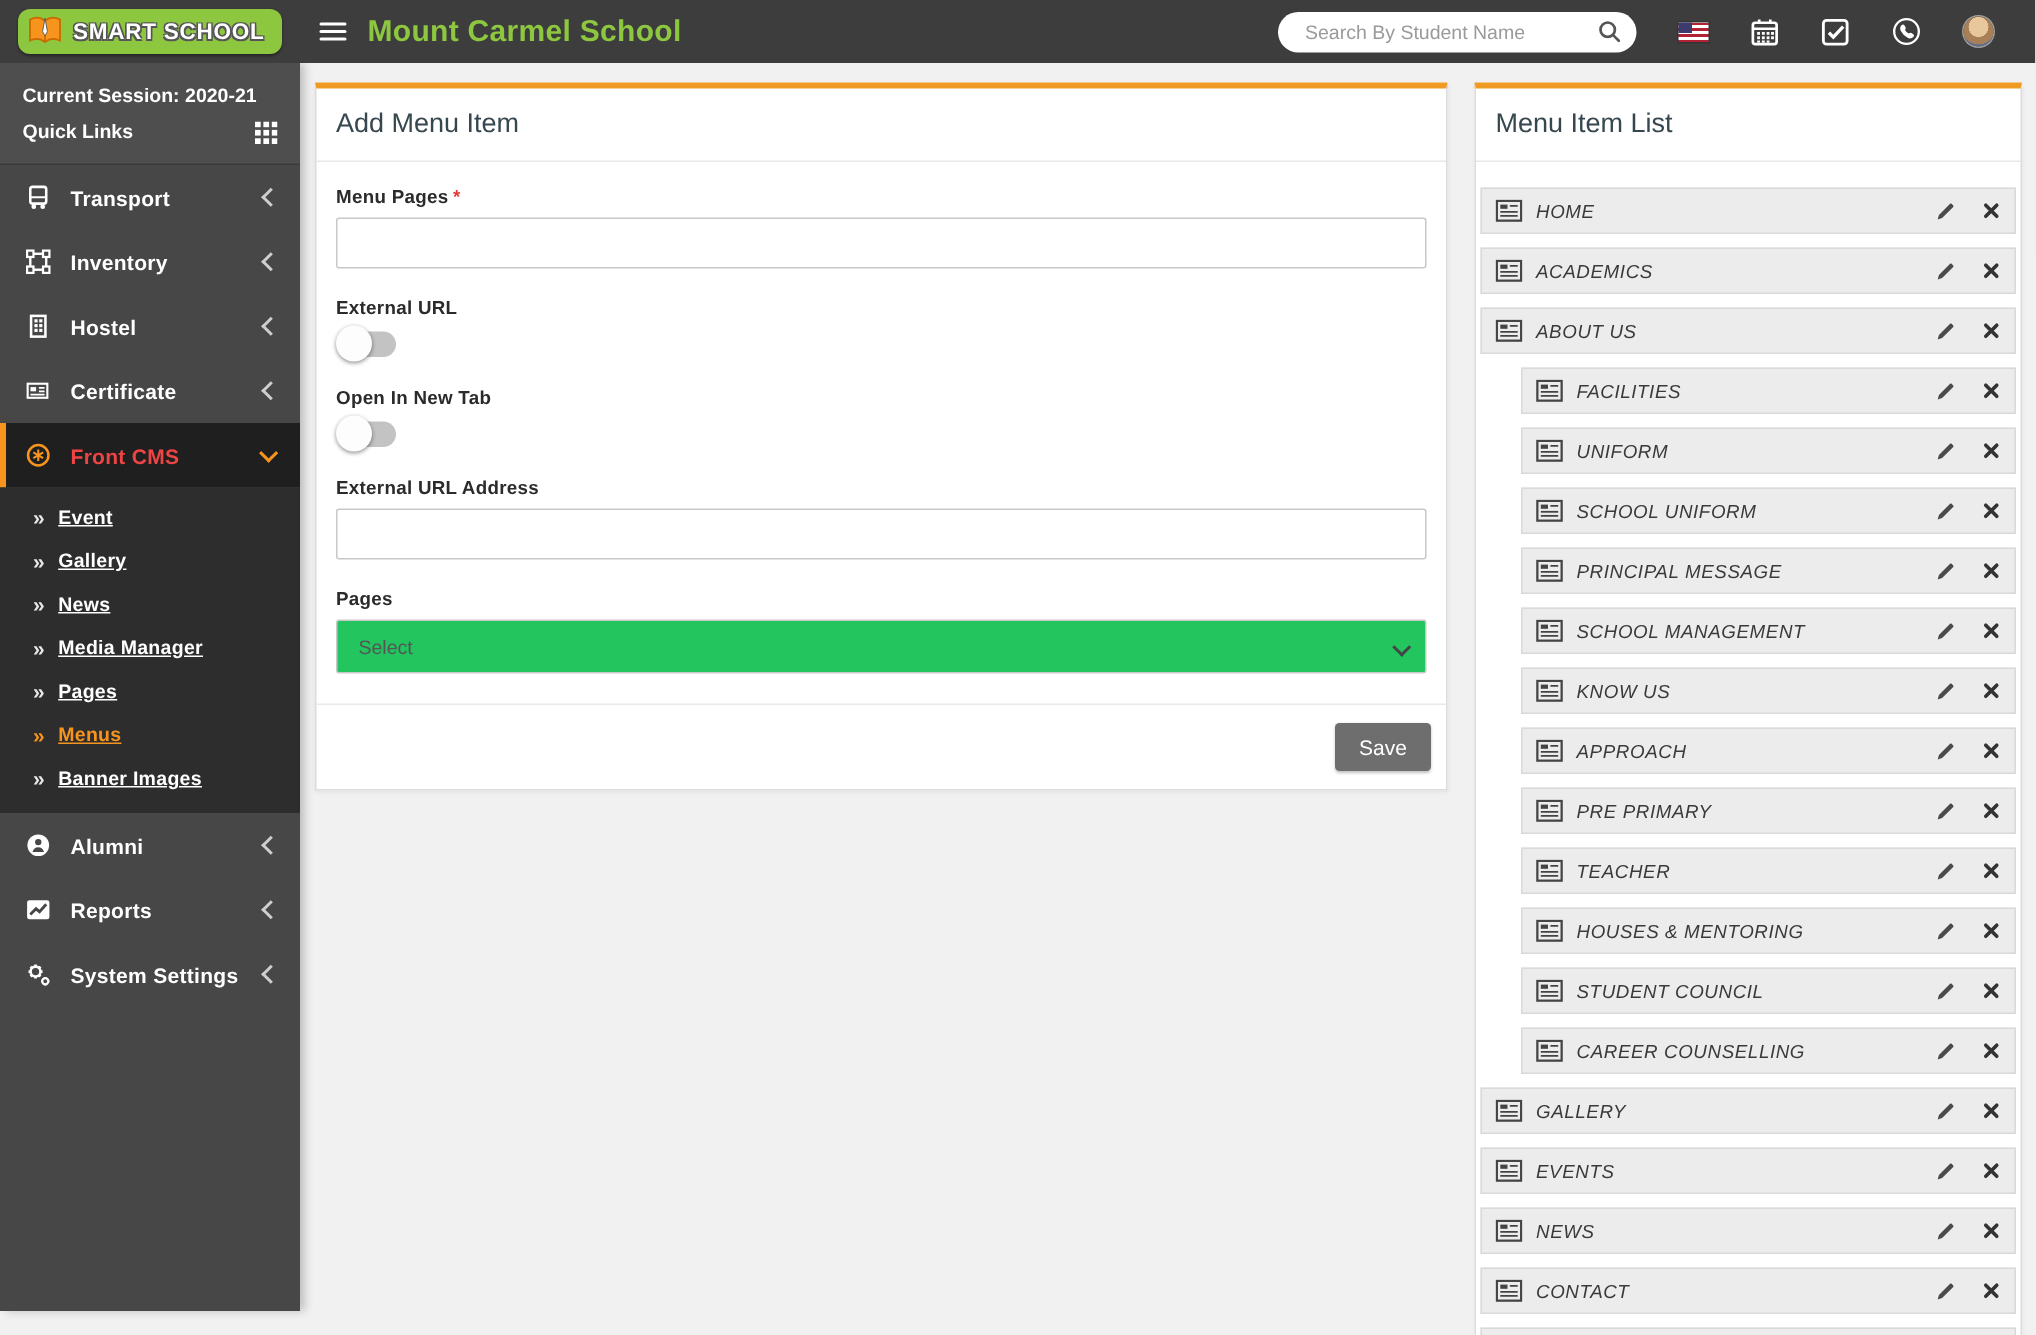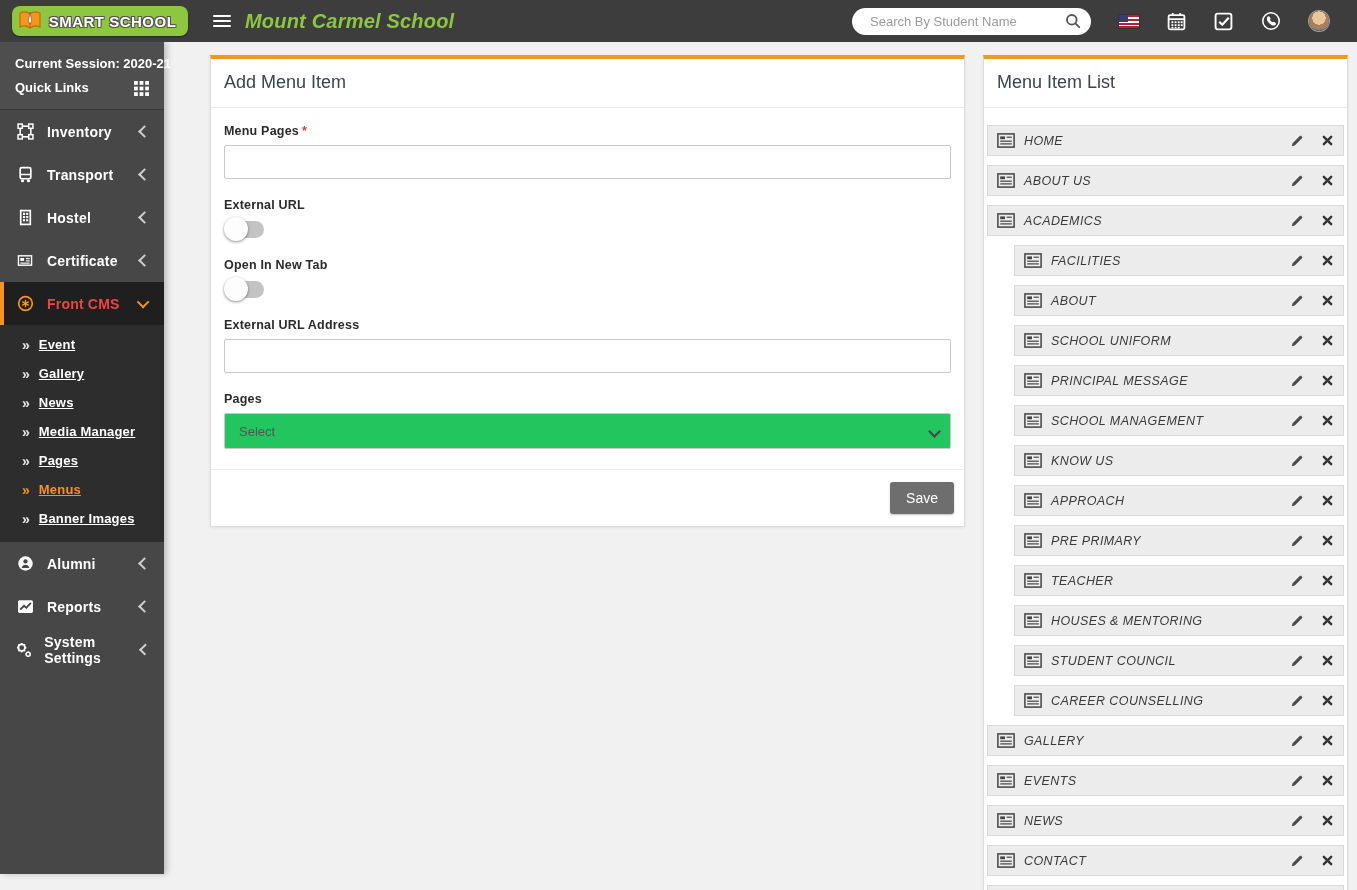--- a/index.html
+++ b/index.html
@@ -6,32 +6,32 @@
   .app{position:relative;width:1357px;height:890px;overflow:hidden;background:#f1f1f1;}
 
   
   .topbar{position:absolute;top:0;left:0;right:0;height:42px;background:#3d3d3d;display:flex;align-items:center;z-index:30;}
   .logo-box{width:200px;height:42px;display:flex;align-items:center;justify-content:center;flex-shrink:0;}
   .logo-pill{background:#8dc63f;border-radius:8px;height:30px;display:flex;align-items:center;padding:0 12px 0 6px;box-shadow:0 1px 2px rgba(0,0,0,.4);}
   .logo-book{margin-right:7px;display:flex;}
   .logo-text{color:#fff;font-weight:bold;font-size:15px;letter-spacing:.5px;text-shadow:1px 1px 0 #555, -1px 1px 0 #555, 1px -1px 0 #555, -1px -1px 0 #555;white-space:nowrap;}
   .hamburger{width:18px;margin:0 14px 0 13px;cursor:pointer;}
   .hamburger span{display:block;height:2px;background:#fff;margin:3px 0;border-radius:1px;}
-  .page-title{color:#8dc63f;font-size:20px;font-weight:bold;letter-spacing:.2px;font-style:italic;}
+  .page-title{color:#8dc63f;font-size:20px;font-weight:bold;letter-spacing:.2px;}
   .topbar-right{margin-left:auto;display:flex;align-items:center;gap:28px;padding-right:28px;}
   .search-pill{background:#fff;border-radius:14px;height:27px;width:213px;display:flex;align-items:center;padding:0 10px 0 16px;}
   .search-pill input{border:none;outline:none;flex:1;font-size:13px;color:#555;background:transparent;font-family:inherit;min-width:0;}
   .search-pill input::placeholder{color:#9a9a9a;}
   .icon-btn{display:flex;align-items:center;justify-content:center;cursor:pointer;}
   .flag{width:20px;height:13px;background:repeating-linear-gradient(180deg,#b22234 0 1.9px,#fff 1.9px 3.8px);position:relative;box-shadow:0 0 0 1px rgba(0,0,0,.15);}
   .flag::after{content:"";position:absolute;left:0;top:0;width:9px;height:7px;background:#3c3b6e;}
   .avatar{width:20px;height:20px;border-radius:50%;background:radial-gradient(circle at 50% 35%,#e9c79d 0 40%,#a97f57 41% 70%,#62708a 71%);box-shadow:0 0 0 1px rgba(255,255,255,.5);}
 
   
-  .sidebar{position:absolute;top:42px;left:0;bottom:16px;width:164px;background:#474747;color:#fff;z-index:20;box-shadow:3px 0 6px rgba(0,0,0,.22);}
+  .sidebar{position:absolute;top:42px;left:0;bottom:16px;width:200px;background:#474747;color:#fff;z-index:20;box-shadow:3px 0 6px rgba(0,0,0,.22);}
   .session-block{background:#4e4e4e;padding:10px 15px 9px;border-bottom:1px solid #3a3a3a;}
   .session-line{font-size:13px;font-weight:bold;line-height:24px;white-space:nowrap;}
   .quick-row{display:flex;align-items:center;justify-content:space-between;line-height:24px;}
   .side-item{height:43px;display:flex;align-items:center;padding:0 15px;cursor:pointer;}
   .side-item .s-icon{width:20px;display:flex;justify-content:center;color:#fff;}
   .side-item .s-label{margin-left:12px;font-size:14px;font-weight:bold;letter-spacing:.2px;}
   .chev{width:7px;height:7px;border-left:2px solid #cfcfcf;border-bottom:2px solid #cfcfcf;margin-left:auto;}
   .chev.left{transform:rotate(45deg);}
   .chev.down{transform:rotate(-45deg) translateY(-2px);}
   .side-item.active{background:#1f1f1f;color:#ef4444;border-left:4px solid #f7941d;padding-left:11px;}
@@ -168,43 +168,43 @@
                 <rect x="11.2" y="11.2" width="3.8" height="3.8"></rect>
               </g>
             </svg>
         </span>
       </div>
     </div>
     <nav id="side-menu">
   <div class="side-item">
     <span class="s-icon">
             <svg width="17" height="17" viewBox="0 0 16 16">
+              <rect x="3" y="1.5" width="10" height="10.5" rx="1.5" fill="none" stroke="currentColor" stroke-width="1.6"></rect>
+              <line x1="3" y1="8" x2="13" y2="8" stroke="currentColor" stroke-width="1.4"></line>
+              <circle cx="5.2" cy="13.9" r="1.5" fill="currentColor"></circle>
+              <circle cx="10.8" cy="13.9" r="1.5" fill="currentColor"></circle>
+            </svg>
+          </span>
+    <span class="s-label">Transport</span>
+    <span class="chev left"></span>
+  </div>
+
+  <div class="side-item">
+    <span class="s-icon">
+            <svg width="17" height="17" viewBox="0 0 16 16">
               <rect x="3" y="3" width="10" height="10" fill="none" stroke="currentColor" stroke-width="1.5"></rect>
               <g fill="#474747" stroke="currentColor" stroke-width="1.4">
                 <rect x="1" y="1" width="4" height="4"></rect>
                 <rect x="11" y="1" width="4" height="4"></rect>
                 <rect x="1" y="11" width="4" height="4"></rect>
                 <rect x="11" y="11" width="4" height="4"></rect>
               </g>
             </svg>
           </span>
     <span class="s-label">Inventory</span>
-    <span class="chev left"></span>
-  </div>
-
-  <div class="side-item">
-    <span class="s-icon">
-            <svg width="17" height="17" viewBox="0 0 16 16">
-              <rect x="3" y="1.5" width="10" height="10.5" rx="1.5" fill="none" stroke="currentColor" stroke-width="1.6"></rect>
-              <line x1="3" y1="8" x2="13" y2="8" stroke="currentColor" stroke-width="1.4"></line>
-              <circle cx="5.2" cy="13.9" r="1.5" fill="currentColor"></circle>
-              <circle cx="10.8" cy="13.9" r="1.5" fill="currentColor"></circle>
-            </svg>
-          </span>
-    <span class="s-label">Transport</span>
     <span class="chev left"></span>
   </div>
 
   <div class="side-item">
     <span class="s-icon">
             <svg width="17" height="17" viewBox="0 0 16 16">
               <rect x="3.5" y="1.5" width="9" height="13" fill="none" stroke="currentColor" stroke-width="1.6"></rect>
               <g fill="currentColor">
                 <rect x="5.6" y="3.6" width="2" height="2"></rect>
                 <rect x="8.6" y="3.6" width="2" height="2"></rect>
@@ -388,60 +388,60 @@
   <div class="menu-row">
     <span class="row-icon">
       <svg width="18" height="15" viewBox="0 0 18 15">
                 <rect x="0.9" y="0.9" width="16.2" height="13.2" fill="none" stroke="#444" stroke-width="1.5"></rect>
                 <rect x="3.2" y="3.4" width="4.8" height="2.8" fill="#444"></rect>
                 <line x1="9.6" y1="4.2" x2="14.8" y2="4.2" stroke="#444" stroke-width="1.2"></line>
                 <line x1="3.2" y1="8.2" x2="14.8" y2="8.2" stroke="#444" stroke-width="1.2"></line>
                 <line x1="3.2" y1="10.9" x2="14.8" y2="10.9" stroke="#444" stroke-width="1.2"></line>
               </svg>
     </span>
+    <span class="row-label">ACADEMICS</span>
+    <span class="row-actions">
+      <span class="act">
+        <svg width="14" height="14" viewBox="0 0 16 16">
+                  <path d="M2 14l1-3.4 8.5-8.5c.3-.3.8-.3 1.1 0l1.3 1.3c.3.3.3.8 0 1.1L5.4 13 2 14z" fill="#4a4a4a"></path>
+                </svg>
+      </span>
+      <span class="act">
+        <svg width="11" height="11" viewBox="0 0 12 12">
+                  <path d="M2 2l8 8M10 2l-8 8" stroke="#333" stroke-width="2.6" stroke-linecap="round"></path>
+                </svg>
+      </span>
+    </span>
+  </div>
+
+  <div class="menu-row">
+    <span class="row-icon">
+      <svg width="18" height="15" viewBox="0 0 18 15">
+                <rect x="0.9" y="0.9" width="16.2" height="13.2" fill="none" stroke="#444" stroke-width="1.5"></rect>
+                <rect x="3.2" y="3.4" width="4.8" height="2.8" fill="#444"></rect>
+                <line x1="9.6" y1="4.2" x2="14.8" y2="4.2" stroke="#444" stroke-width="1.2"></line>
+                <line x1="3.2" y1="8.2" x2="14.8" y2="8.2" stroke="#444" stroke-width="1.2"></line>
+                <line x1="3.2" y1="10.9" x2="14.8" y2="10.9" stroke="#444" stroke-width="1.2"></line>
+              </svg>
+    </span>
     <span class="row-label">ABOUT US</span>
     <span class="row-actions">
       <span class="act">
         <svg width="14" height="14" viewBox="0 0 16 16">
                   <path d="M2 14l1-3.4 8.5-8.5c.3-.3.8-.3 1.1 0l1.3 1.3c.3.3.3.8 0 1.1L5.4 13 2 14z" fill="#4a4a4a"></path>
                 </svg>
       </span>
       <span class="act">
         <svg width="11" height="11" viewBox="0 0 12 12">
                   <path d="M2 2l8 8M10 2l-8 8" stroke="#333" stroke-width="2.6" stroke-linecap="round"></path>
                 </svg>
       </span>
     </span>
   </div>
 
-  <div class="menu-row">
-    <span class="row-icon">
-      <svg width="18" height="15" viewBox="0 0 18 15">
-                <rect x="0.9" y="0.9" width="16.2" height="13.2" fill="none" stroke="#444" stroke-width="1.5"></rect>
-                <rect x="3.2" y="3.4" width="4.8" height="2.8" fill="#444"></rect>
-                <line x1="9.6" y1="4.2" x2="14.8" y2="4.2" stroke="#444" stroke-width="1.2"></line>
-                <line x1="3.2" y1="8.2" x2="14.8" y2="8.2" stroke="#444" stroke-width="1.2"></line>
-                <line x1="3.2" y1="10.9" x2="14.8" y2="10.9" stroke="#444" stroke-width="1.2"></line>
-              </svg>
-    </span>
-    <span class="row-label">ACADEMICS</span>
-    <span class="row-actions">
-      <span class="act">
-        <svg width="14" height="14" viewBox="0 0 16 16">
-                  <path d="M2 14l1-3.4 8.5-8.5c.3-.3.8-.3 1.1 0l1.3 1.3c.3.3.3.8 0 1.1L5.4 13 2 14z" fill="#4a4a4a"></path>
-                </svg>
-      </span>
-      <span class="act">
-        <svg width="11" height="11" viewBox="0 0 12 12">
-                  <path d="M2 2l8 8M10 2l-8 8" stroke="#333" stroke-width="2.6" stroke-linecap="round"></path>
-                </svg>
-      </span>
-    </span>
-  </div>
-
   <div class="menu-row sub">
     <span class="row-icon">
       <svg width="18" height="15" viewBox="0 0 18 15">
                 <rect x="0.9" y="0.9" width="16.2" height="13.2" fill="none" stroke="#444" stroke-width="1.5"></rect>
                 <rect x="3.2" y="3.4" width="4.8" height="2.8" fill="#444"></rect>
                 <line x1="9.6" y1="4.2" x2="14.8" y2="4.2" stroke="#444" stroke-width="1.2"></line>
                 <line x1="3.2" y1="8.2" x2="14.8" y2="8.2" stroke="#444" stroke-width="1.2"></line>
                 <line x1="3.2" y1="10.9" x2="14.8" y2="10.9" stroke="#444" stroke-width="1.2"></line>
               </svg>
     </span>
@@ -463,21 +463,21 @@
   <div class="menu-row sub">
     <span class="row-icon">
       <svg width="18" height="15" viewBox="0 0 18 15">
                 <rect x="0.9" y="0.9" width="16.2" height="13.2" fill="none" stroke="#444" stroke-width="1.5"></rect>
                 <rect x="3.2" y="3.4" width="4.8" height="2.8" fill="#444"></rect>
                 <line x1="9.6" y1="4.2" x2="14.8" y2="4.2" stroke="#444" stroke-width="1.2"></line>
                 <line x1="3.2" y1="8.2" x2="14.8" y2="8.2" stroke="#444" stroke-width="1.2"></line>
                 <line x1="3.2" y1="10.9" x2="14.8" y2="10.9" stroke="#444" stroke-width="1.2"></line>
               </svg>
     </span>
-    <span class="row-label">ABOUT</span>
+    <span class="row-label">UNIFORM</span>
     <span class="row-actions">
       <span class="act">
         <svg width="14" height="14" viewBox="0 0 16 16">
                   <path d="M2 14l1-3.4 8.5-8.5c.3-.3.8-.3 1.1 0l1.3 1.3c.3.3.3.8 0 1.1L5.4 13 2 14z" fill="#4a4a4a"></path>
                 </svg>
       </span>
       <span class="act">
         <svg width="11" height="11" viewBox="0 0 12 12">
                   <path d="M2 2l8 8M10 2l-8 8" stroke="#333" stroke-width="2.6" stroke-linecap="round"></path>
                 </svg>

